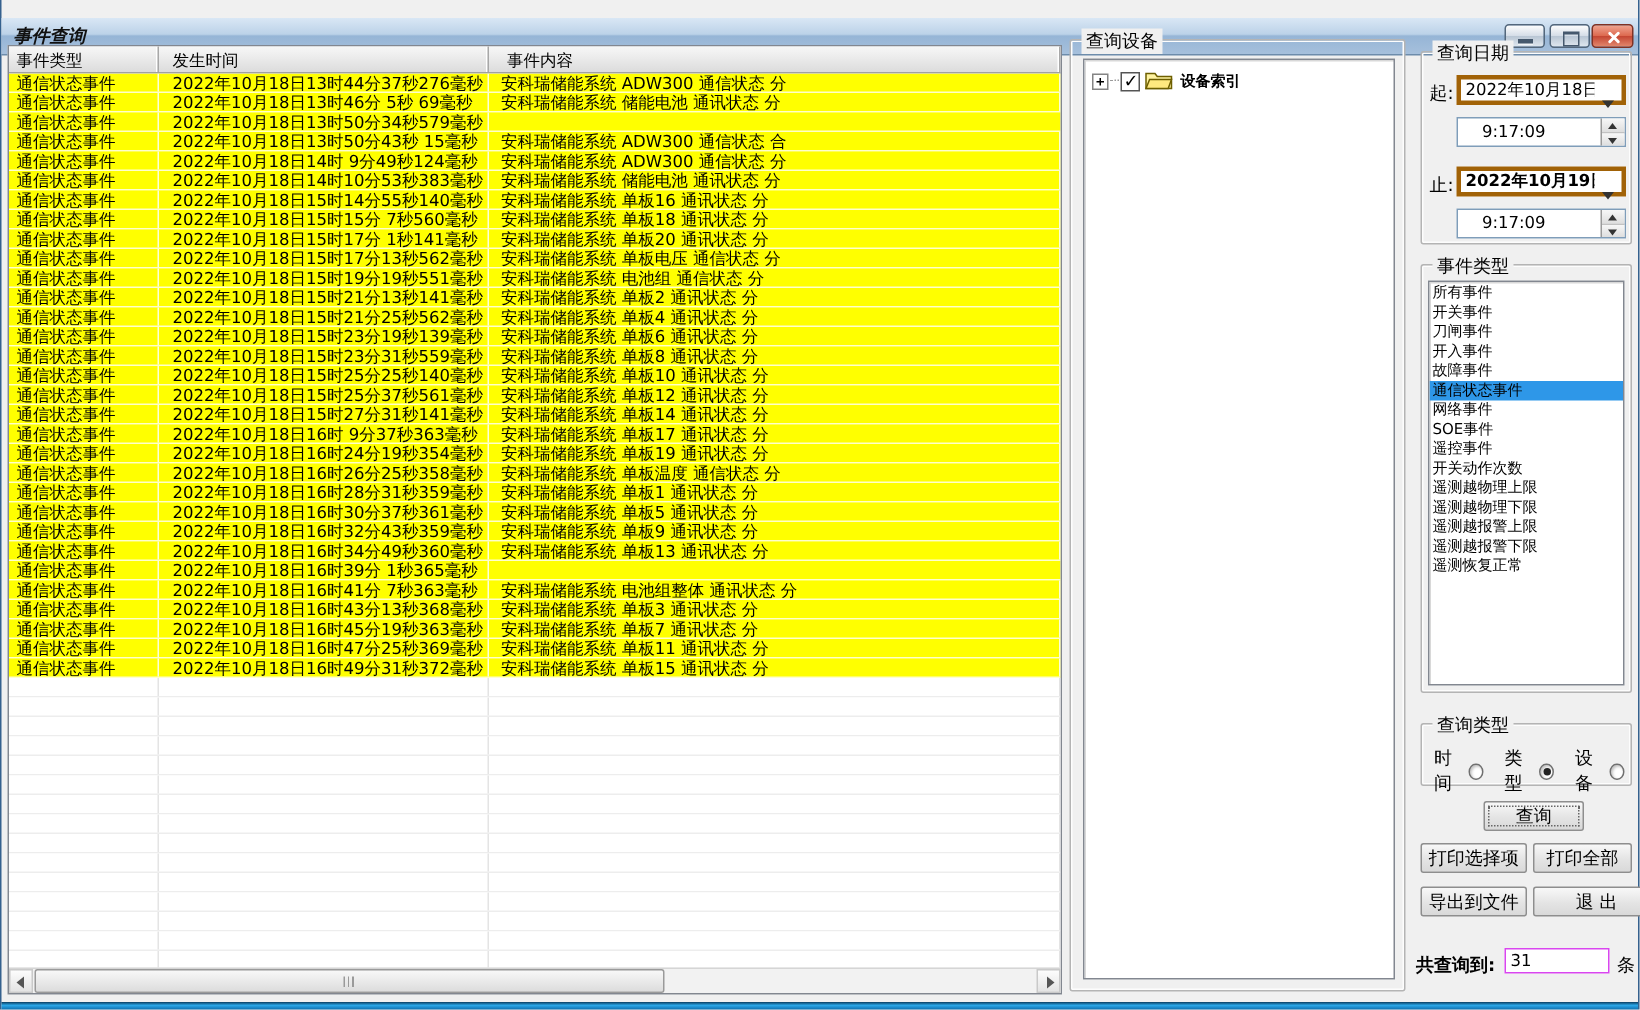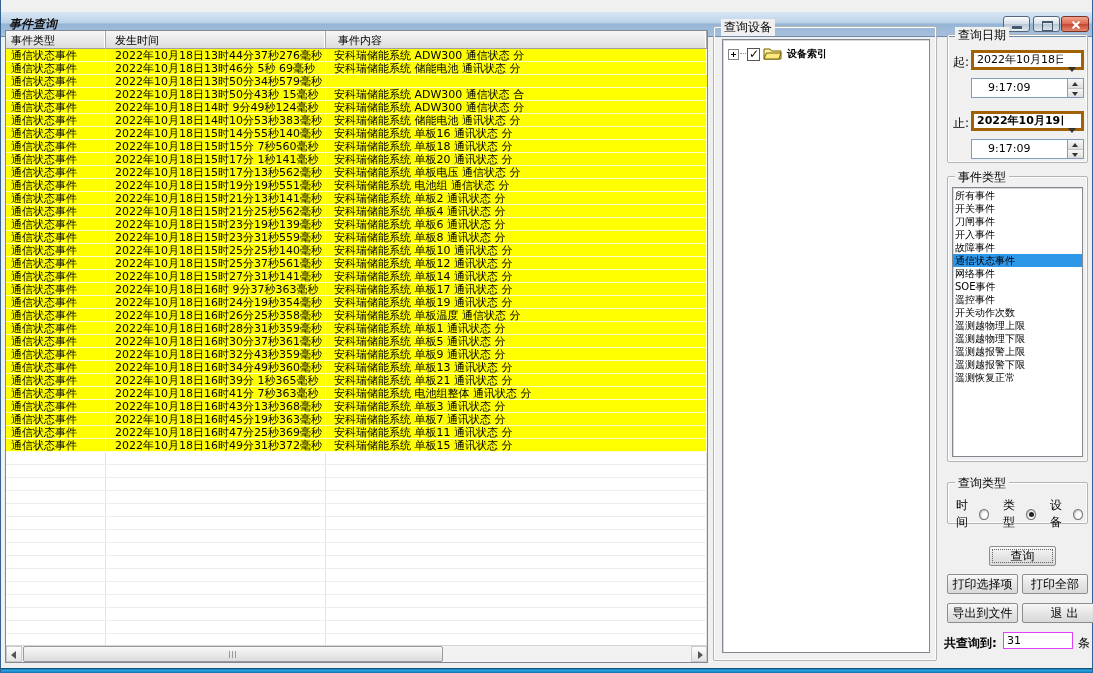--- a/index.html
+++ b/index.html
@@ -86,21 +86,21 @@
   .litem.sel{background:#2e97e8;color:#000;}
   
   .qt-row{position:absolute;left:8px;top:14px;right:4px;display:flex;gap:14px;align-items:center;}
   .qt-opt{display:flex;align-items:center;gap:3px;}
   .radio-label{font-size:12px;}
   .radio{width:11px;height:11px;border-radius:50%;background:#fff;border:1px solid #707070;
     box-shadow:inset 1px 1px 2px rgba(0,0,0,.25);position:relative;box-sizing:border-box;}
   .radio.sel::after{content:"";position:absolute;left:2px;top:2px;width:5px;height:5px;border-radius:50%;background:#222;}
   
   .btn{position:absolute;height:20px;box-sizing:border-box;border:1px solid #8e8e8e;border-radius:2px;
-    background:linear-gradient(#f8f8f8,#e4e4e4 55%,#d9d9d9);font-size:12px;text-align:center;line-height:18px;color:#000;margin-top:12px;}
+    background:linear-gradient(#f8f8f8,#e4e4e4 55%,#d9d9d9);font-size:12px;text-align:center;line-height:18px;color:#000;}
   .btn.focus{outline:1px dotted #666;outline-offset:-4px;}
   
   .count-box{position:absolute;height:17px;background:#fff;border:1px solid #d946ef;box-sizing:border-box;
     font-size:11px;line-height:15px;padding-left:3px;}
 </style>
 </head>
 <body>
 
 <div class="win">
 
@@ -245,21 +245,20 @@
           <div class="tcell c2">安科瑞储能系统 单板9 通讯状态 分</div>
         </div>
         <div class="trow">
           <div class="tcell c0">通信状态事件</div>
           <div class="tcell c1">2022年10月18日16时34分49秒360毫秒</div>
           <div class="tcell c2">安科瑞储能系统 单板13 通讯状态 分</div>
         </div>
         <div class="trow">
           <div class="tcell c0">通信状态事件</div>
           <div class="tcell c1">2022年10月18日16时39分 1秒365毫秒</div>
-          <div class="tcell c2">安科瑞储能系统 单板21 通讯状态 分</div>
         </div>
         <div class="trow">
           <div class="tcell c0">通信状态事件</div>
           <div class="tcell c1">2022年10月18日16时41分 7秒363毫秒</div>
           <div class="tcell c2">安科瑞储能系统 电池组整体 通讯状态 分</div>
         </div>
         <div class="trow">
           <div class="tcell c0">通信状态事件</div>
           <div class="tcell c1">2022年10月18日16时43分13秒368毫秒</div>
           <div class="tcell c2">安科瑞储能系统 单板3 通讯状态 分</div>

